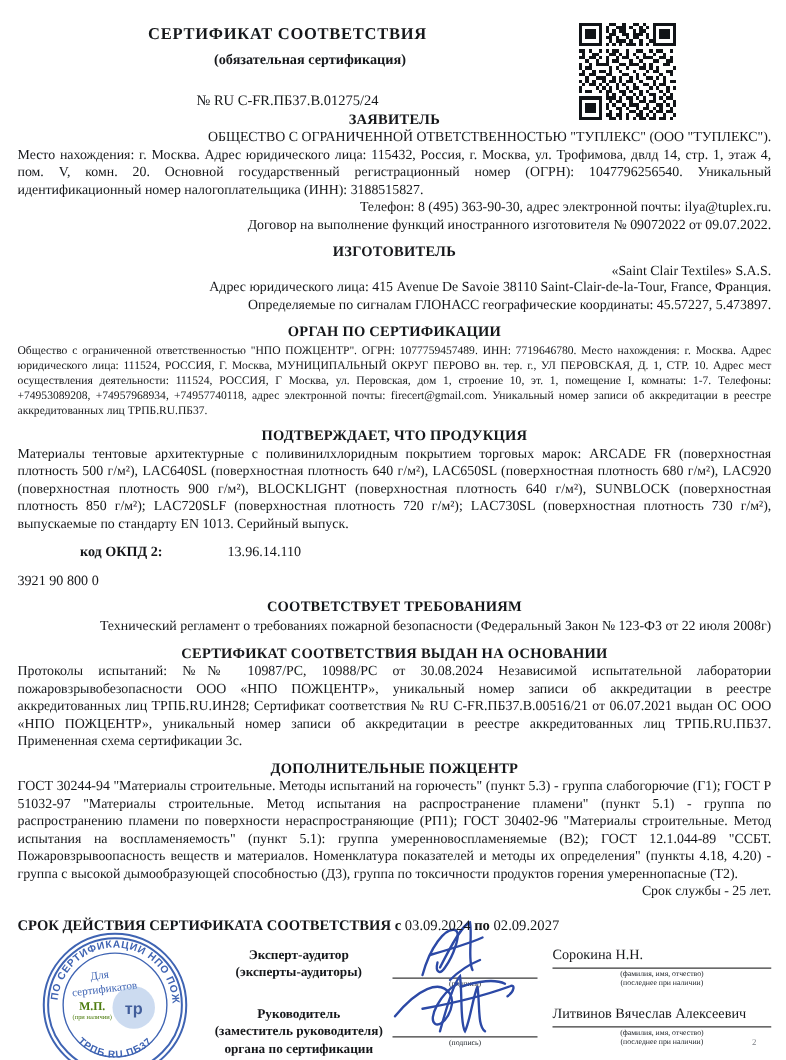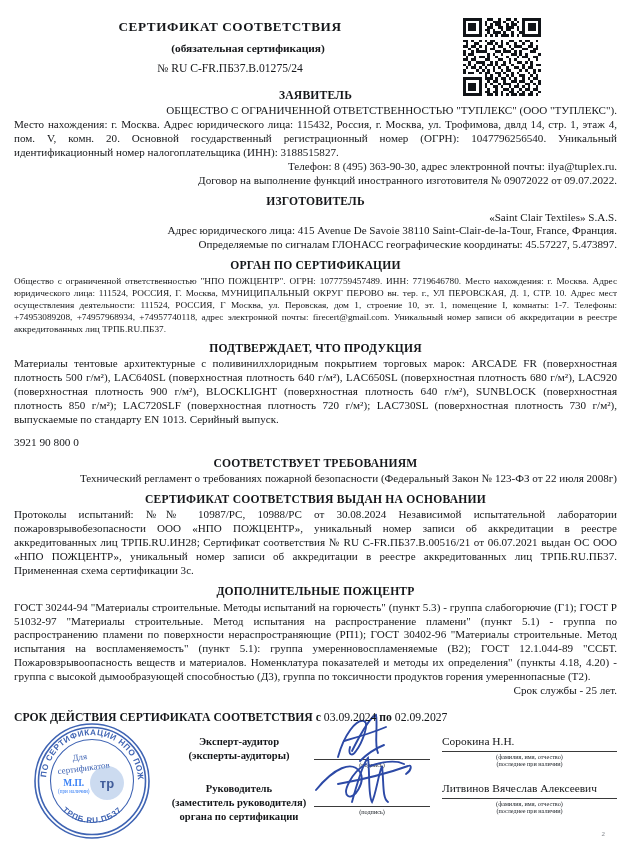--- a/index.html
+++ b/index.html
@@ -45,21 +45,21 @@
   .doc-subtitle {
     font-size: 11.4px;
     font-weight: bold;
     line-height: 1.35;
     margin-top: 5px;
     padding-left: 36px;
   }
   .doc-number {
     font-size: 11.6px;
     line-height: 1.35;
-    margin-top: 5px;
+    margin-top: 17px;
   }
   .qr {
     position: absolute;
     right: 88px;
     top: 18px;
     width: 78px;
     height: 78px;
   }
   .qr svg { display:block; width:78px; height:78px; }
 
@@ -192,21 +192,21 @@
     line-height: 1.2;
     margin-top: 1px;
     color: #20252b;
   }
   .mp {
     position: absolute;
     left: 44px;
     top: 47px;
     z-index: 3;
     text-align: center;
-    color: #3b82f6;
+    color: #4d7c0f;
   }
   .mp-main { font-size: 9.4px; font-weight: bold; }
   .mp-sub { font-size: 5.2px; }
 
   .page-no {
     position: absolute;
     right: 24px;
     bottom: 10px;
     font-size: 7px;
     color: #7b7f85;
@@ -467,20 +467,24 @@
     <p class="para nojust">«Saint Clair Textiles» S.A.S.</p>
     <p class="para nojust">Адрес юридического лица: 415 Avenue De Savoie 38110 Saint-Clair-de-la-Tour, France, Франция.</p>
     <p class="para nojust">Определяемые по сигналам ГЛОНАСС географические координаты: 45.57227, 5.473897.</p>
 
     <div class="sec-title">ОРГАН ПО СЕРТИФИКАЦИИ</div>
     <p class="para small">Общество с ограниченной ответственностью "НПО ПОЖЦЕНТР". ОГРН: 1077759457489. ИНН: 7719646780. Место нахождения: г. Москва. Адрес юридического лица: 111524, РОССИЯ, Г. Москва, МУНИЦИПАЛЬНЫЙ ОКРУГ ПЕРОВО вн. тер. г., УЛ ПЕРОВСКАЯ, Д. 1, СТР. 10. Адрес мест осуществления деятельности: 111524, РОССИЯ, Г Москва, ул. Перовская, дом 1, строение 10, эт. 1, помещение I, комнаты: 1-7. Телефоны: +74953089208, +74957968934, +74957740118, адрес электронной почты: firecert@gmail.com. Уникальный номер записи об аккредитации в реестре аккредитованных лиц ТРПБ.RU.ПБ37.</p>
 
     <div class="sec-title">ПОДТВЕРЖДАЕТ, ЧТО ПРОДУКЦИЯ</div>
     <p class="para">Материалы тентовые архитектурные с поливинилхлоридным покрытием торговых марок: ARCADE FR (поверхностная плотность 500 г/м²), LAC640SL (поверхностная плотность 640 г/м²), LAC650SL (поверхностная плотность 680 г/м²), LAC920 (поверхностная плотность 900 г/м²), BLOCKLIGHT (поверхностная плотность 640 г/м²), SUNBLOCK (поверхностная плотность 850 г/м²); LAC720SLF (поверхностная плотность 720 г/м²); LAC730SL (поверхностная плотность 730 г/м²), выпускаемые по стандарту EN 1013. Серийный выпуск.</p>
 
+    <div class="code-row">
+      <div class="code-label">код ОКПД 2:</div>
+      <div class="code-value">13.96.14.110</div>
+    </div>
     <div class="code-row tnved">
       <div class="code-value">3921 90 800 0</div>
     </div>
 
     <div class="sec-title">СООТВЕТСТВУЕТ ТРЕБОВАНИЯМ</div>
     <p class="para nojust">Технический регламент о требованиях пожарной безопасности (Федеральный Закон № 123-ФЗ от 22 июля 2008г)</p>
 
     <div class="sec-title">СЕРТИФИКАТ СООТВЕТСТВИЯ ВЫДАН НА ОСНОВАНИИ</div>
     <p class="para">Протоколы испытаний: №№ 10987/PC, 10988/PC от 30.08.2024 Независимой испытательной лаборатории пожаровзрывобезопасности ООО «НПО ПОЖЦЕНТР», уникальный номер записи об аккредитации в реестре аккредитованных лиц ТРПБ.RU.ИН28; Сертификат соответствия № RU C-FR.ПБ37.В.00516/21 от 06.07.2021 выдан ОС ООО «НПО ПОЖЦЕНТР», уникальный номер записи об аккредитации в реестре аккредитованных лиц ТРПБ.RU.ПБ37. Примененная схема сертификации 3с.</p>
 

